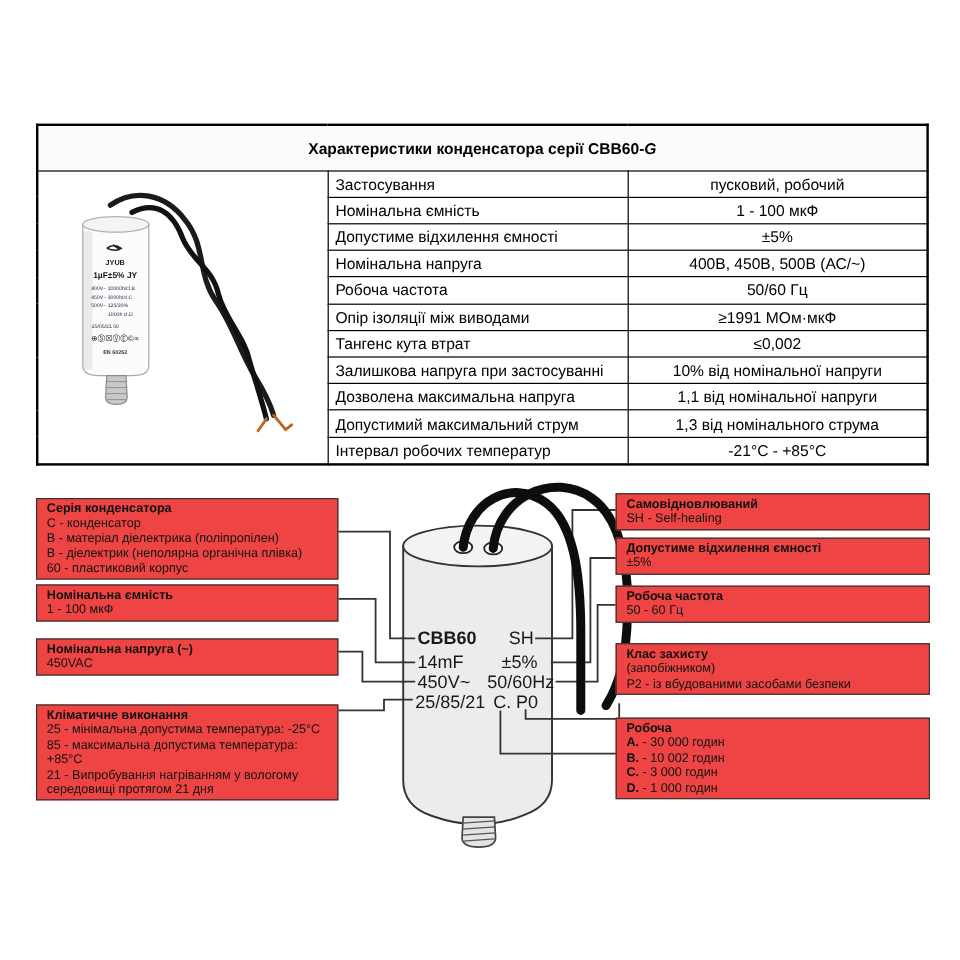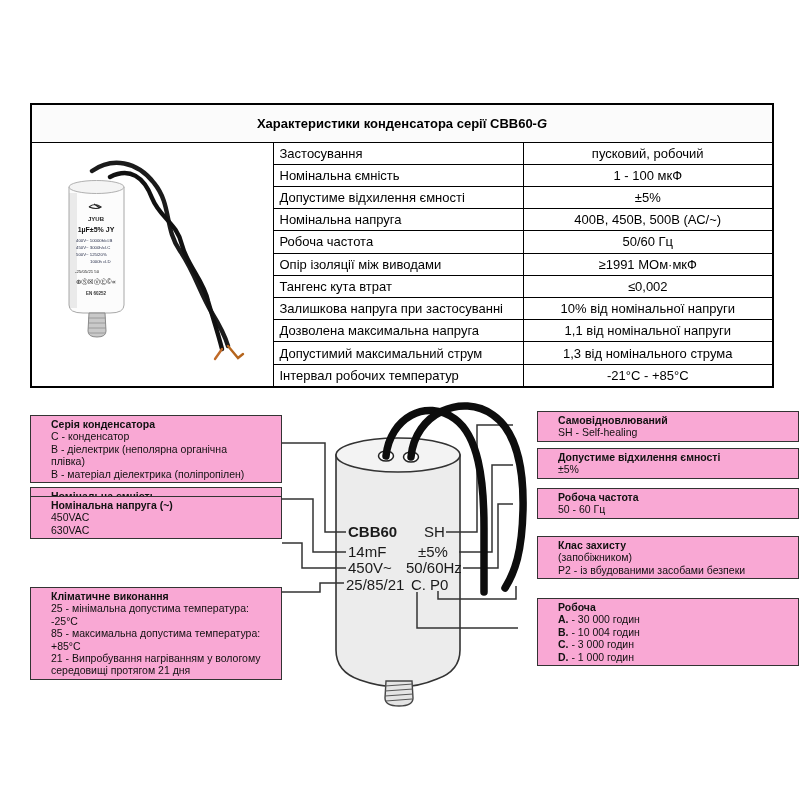--- a/index.html
+++ b/index.html
@@ -18,26 +18,26 @@
   .val{text-align:center;}
   .val-bold{font-weight:normal;}
   .photo-cell{padding:0 !important;vertical-align:top;background:#fff;}
 
   
   #diagram-svg{position:absolute;left:0;top:0;z-index:1;}
   svg text{font-family:"Liberation Sans", sans-serif;}
   .mark{font-size:15px;fill:#1a1a1a;}
   .mark-b{font-weight:bold;}
 
-  .callout{position:absolute;background:#f9a8d4;border:1.5px solid #333;
-           padding:2px 20px;font-size:10.5px;line-height:1.18;color:#111;
+  .callout{position:absolute;background:#ef4444;border:1.5px solid #333;
+           padding:2px 8px;font-size:10.5px;line-height:1.18;color:#111;
            box-sizing:border-box;z-index:2;}
   .callout .bt{font-weight:bold;}
   .callout.lft{left:30px;width:252px;}
-  .callout.rgt{left:513px;width:262px;margin-left:24px;}
+  .callout.rgt{left:513px;width:262px;}
   .kv .k{font-weight:bold;}
 </style>
 </head>
 <body>
 
 <div id="page">
 
   <table class="spec">
     <colgroup>
         <col style="width:242px">
@@ -155,31 +155,31 @@
     <text x="411" y="590" class="mark">C.</text>
     <text x="430" y="590" class="mark">P0</text>
 
     <path d="M386 456 C390 418 426 398 455 419 C478 436 484 478 484 528 L484 592" fill="none" stroke="#0d0d0d" stroke-width="7.5" stroke-linecap="round"></path>
     <path d="M411 457 C415 413 462 393 493 415 C516 431 524 468 523 510 C522 552 515 572 505 588" fill="none" stroke="#0d0d0d" stroke-width="7.5" stroke-linecap="round"></path>
   </svg>
 
   <div class="callout lft" style="top:415px">
     <div class="bt">Серія конденсатора</div>
     <div>C - конденсатор</div>
+    <div>B - матеріал діелектрика (поліпропілен)</div>
     <div>B - діелектрик (неполярна органічна плівка)</div>
-    <div>B - матеріал діелектрика (поліпропілен)</div>
+    <div>60 - пластиковий корпус</div>
   </div>
   <div class="callout lft" style="top:487px">
     <div class="bt">Номінальна ємність</div>
     <div>1 - 100 мкФ</div>
   </div>
-  <div class="callout lft" style="top:496px">
+  <div class="callout lft" style="top:532px">
     <div class="bt">Номінальна напруга (~)</div>
     <div>450VAC</div>
-    <div>630VAC</div>
   </div>
   <div class="callout lft" style="top:587px">
     <div class="bt">Кліматичне виконання</div>
     <div>25 - мінімальна допустима температура: -25°С</div>
     <div>85 - максимальна допустима температура: +85°С</div>
     <div>21 - Випробування нагріванням у вологому</div>
     <div>середовищі протягом 21 дня</div>
   </div>
 
   <div class="callout rgt" style="top:411px">
@@ -195,18 +195,18 @@
     <div>50 - 60 Гц</div>
   </div>
   <div class="callout rgt" style="top:536px">
     <div class="bt">Клас захисту</div>
     <div>(запобіжником)</div>
     <div>P2 - із вбудованими засобами безпеки</div>
   </div>
   <div class="callout rgt" style="top:598px">
     <div class="bt">Робоча</div>
     <div class="kv"><span class="k">A.</span><span> - 30 000 годин</span></div>
-    <div class="kv"><span class="k">B.</span><span> - 10 004 годин</span></div>
+    <div class="kv"><span class="k">B.</span><span> - 10 002 годин</span></div>
     <div class="kv"><span class="k">C.</span><span> - 3 000 годин</span></div>
     <div class="kv"><span class="k">D.</span><span> - 1 000 годин</span></div>
   </div>
 
 </div>
 
 </body></html>

